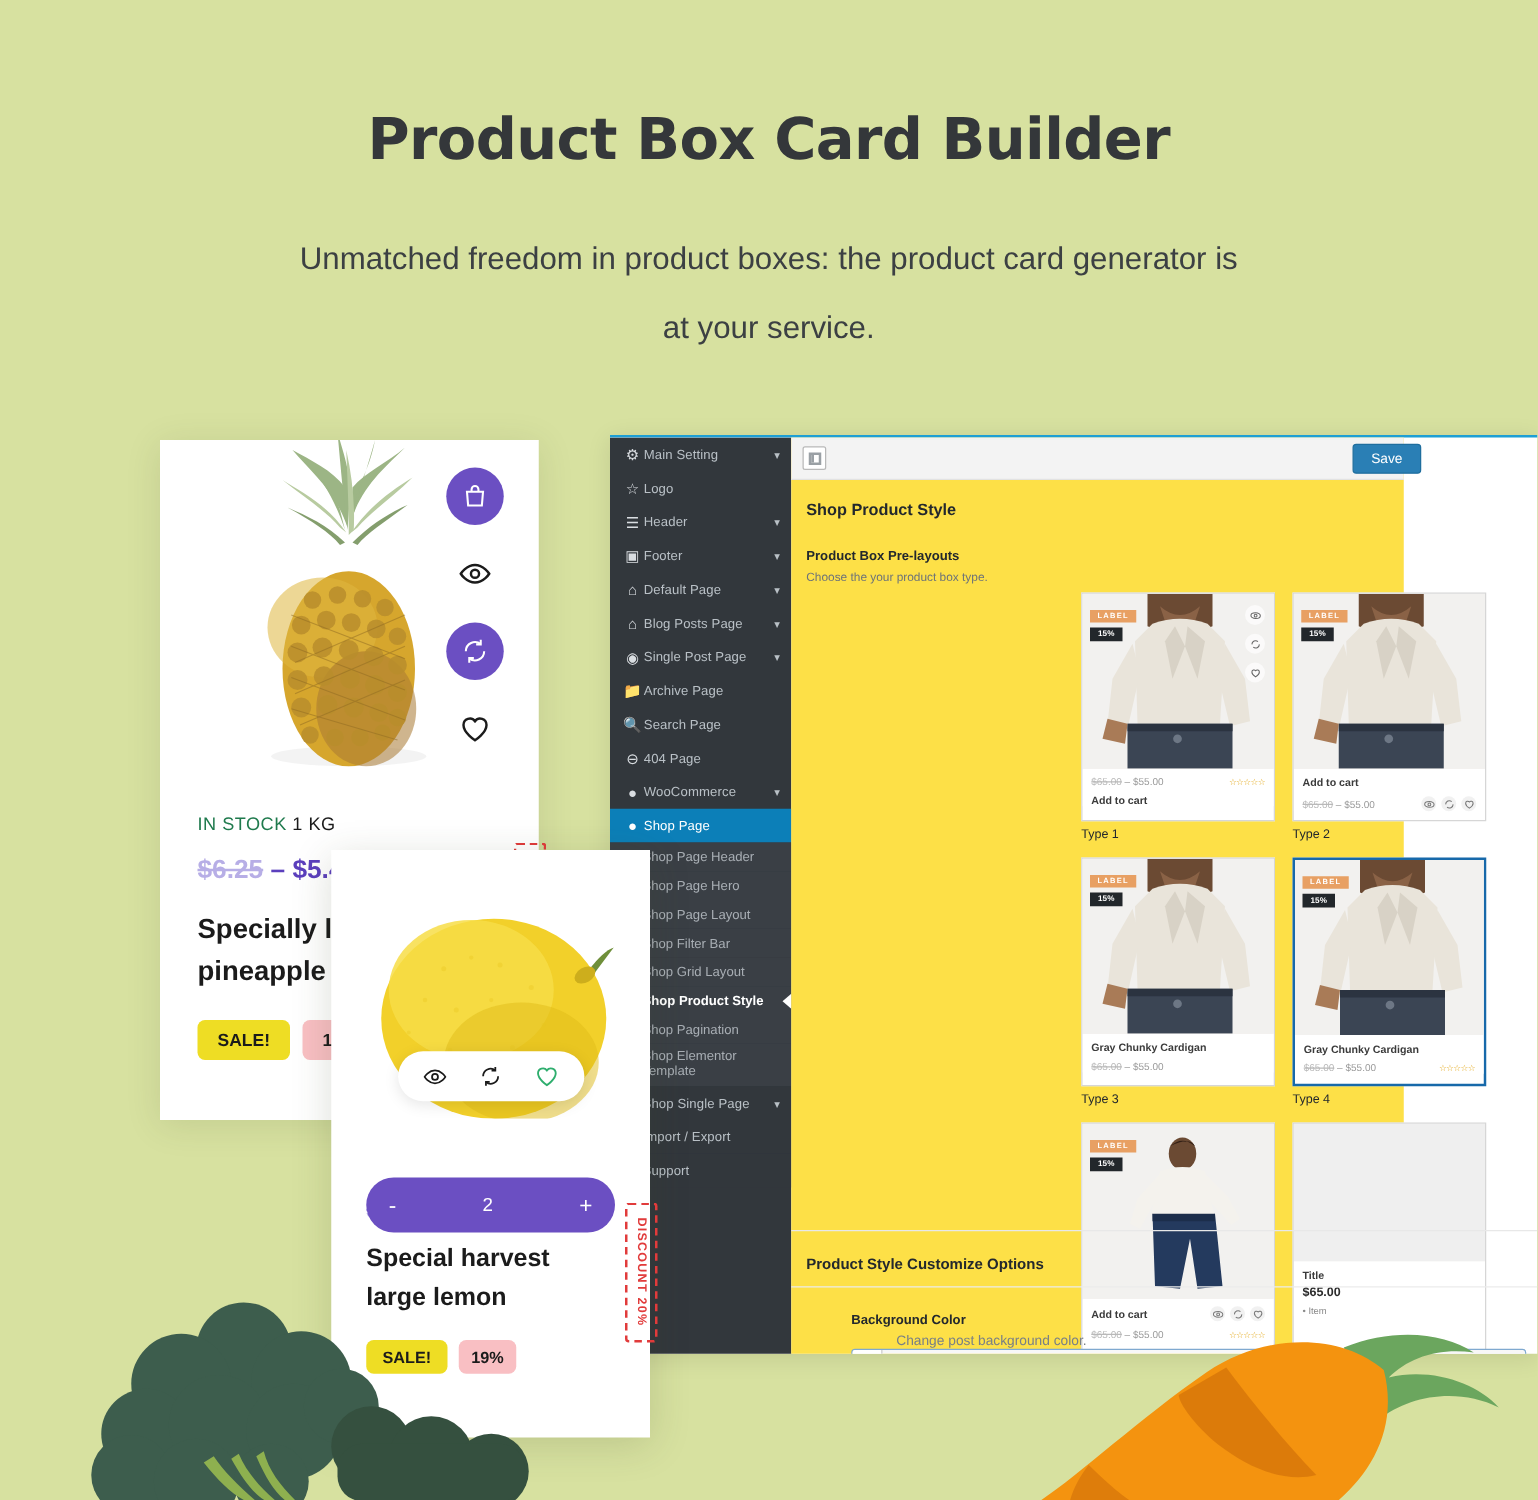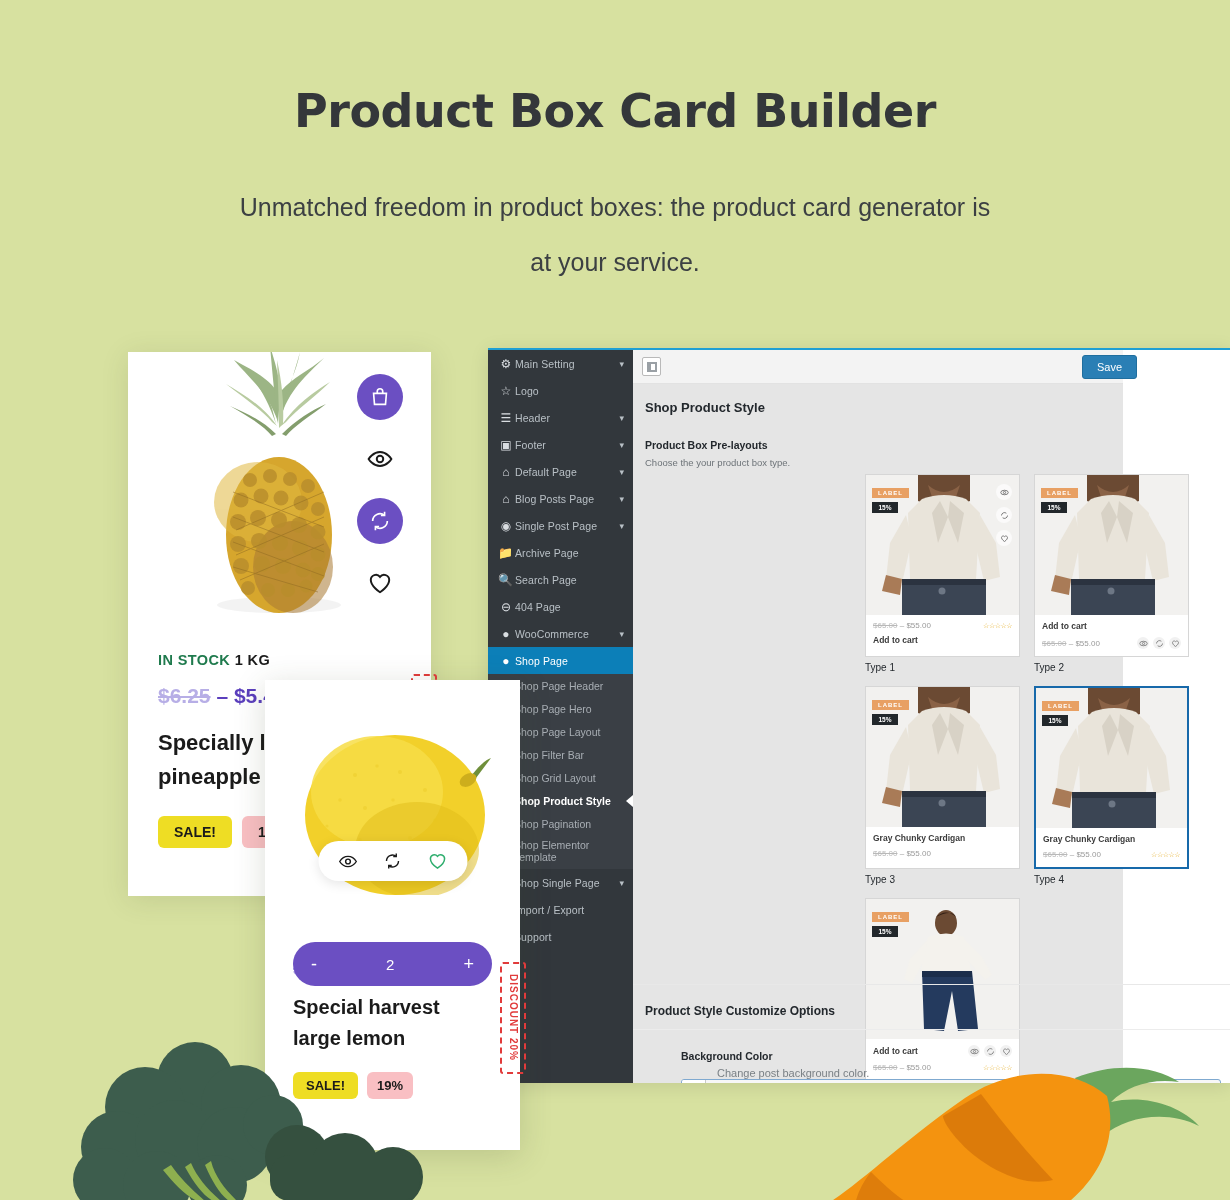--- a/index.html
+++ b/index.html
@@ -78,21 +78,21 @@
     border-top: 6px solid transparent;
     border-bottom: 6px solid transparent;
     border-right: 7px solid #ffffff;
   }
   .side-sub.twoline { height: 34px; line-height: 12px; display: block; padding-top: 4px; }
   .side-item.sub-parent { background: #32373c; }
 
   
   .admin-main {
     position: absolute; left: 145px; top: 0;
-    width: 490px; height: 735px; background: #e5e5e5;
+    width: 490px; height: 735px; background: #fde047;
   }
   .admin-topbar {
     height: 34px; background: #f3f3f3;
     border-bottom: 1px solid #e2e2e2;
     display: flex; align-items: center; justify-content: space-between;
     padding: 0 0 0 9px;
   }
   .panel-toggle {
     width: 19px; height: 19px; border: 1px solid #b9b9b9; background: #fff;
     display: flex; align-items: center; justify-content: center; border-radius: 2px;
@@ -177,21 +177,21 @@
   .pine-img-area { position: relative; height: 300px; }
   .pine-acts { position: absolute; right: 28px; top: 22px; }
   .act-big {
     width: 46px; height: 46px; border-radius: 50%;
     display: flex; align-items: center; justify-content: center;
     margin-bottom: 16px;
   }
   .act-big.filled { background: #6b4fc2; color: #fff; }
   .act-big.plain { color: #1b1b1b; }
   .pine-meta { padding: 0 30px; }
-  .stock-line { font-size: 14.5px; font-weight: 700; letter-spacing: 0.4px; }
+  .stock-line { font-size: 14.5px; font-weight: 400; letter-spacing: 0.4px; }
   .stock-line .in { color: #1f7a4d; }
   .stock-line .kg { color: #1b1b1b; }
   .price-line { margin-top: 16px; font-size: 21px; font-weight: 700; }
   .price-line s { color: #b7aee6; text-decoration: line-through; }
   .price-line .now { color: #5b3fbd; }
   .prod-name { margin-top: 18px; font-size: 22px; line-height: 34px; font-weight: 700; color: #1b1b1b; }
   .tags { margin-top: 22px; display: flex; gap: 10px; }
   .tag-sale { background: #eedd24; color: #1b1b1b; font-weight: 700; font-size: 14px; padding: 8px 16px; border-radius: 6px; }
   .tag-pct { background: #f9bfc3; color: #1b1b1b; font-weight: 700; font-size: 14px; padding: 8px 16px; border-radius: 6px; }
   .dash-badge-pine {
@@ -551,20 +551,32 @@
                       <svg width="9" height="9" viewBox="0 0 24 24" fill="none" stroke="currentColor" stroke-width="2.2">
                         <path d="M12 20S4 15 4 9.5A4.5 4.5 0 0 1 12 7 4.5 4.5 0 0 1 20 9.5C20 15 12 20 12 20z"></path>
                       </svg>
                     </div>
                   </div>
                 </div>
                 <div class="ph-row" style="margin-top:6px">
                   <span class="ph-price"><s>$65.00</s> – <span>$55.00</span></span>
                   <span class="ph-stars">☆☆☆☆☆</span>
                 </div>
+              </div>
+            </div>
+          </div>
+          <div class="ptype">
+            <div class="ptype-card">
+              <div class="ph-img" style="height:110px">
+                <div style="position:absolute;inset:0;background:#efefef"></div>
+              </div>
+              <div class="ph-meta">
+                <div class="ph-title">Title</div>
+                <div style="font-size:10px;font-weight:700;color:#2b2b2b;margin-top:4px">$65.00</div>
+                <div style="font-size:7.5px;color:#8a8a8a;margin-top:4px">• Item</div>
               </div>
             </div>
           </div>
         </div>
 
       <div class="divider"></div>
       <div class="cust-title">Product Style Customize Options</div>
       <div class="divider2"></div>
 
       <div class="opt-row">

